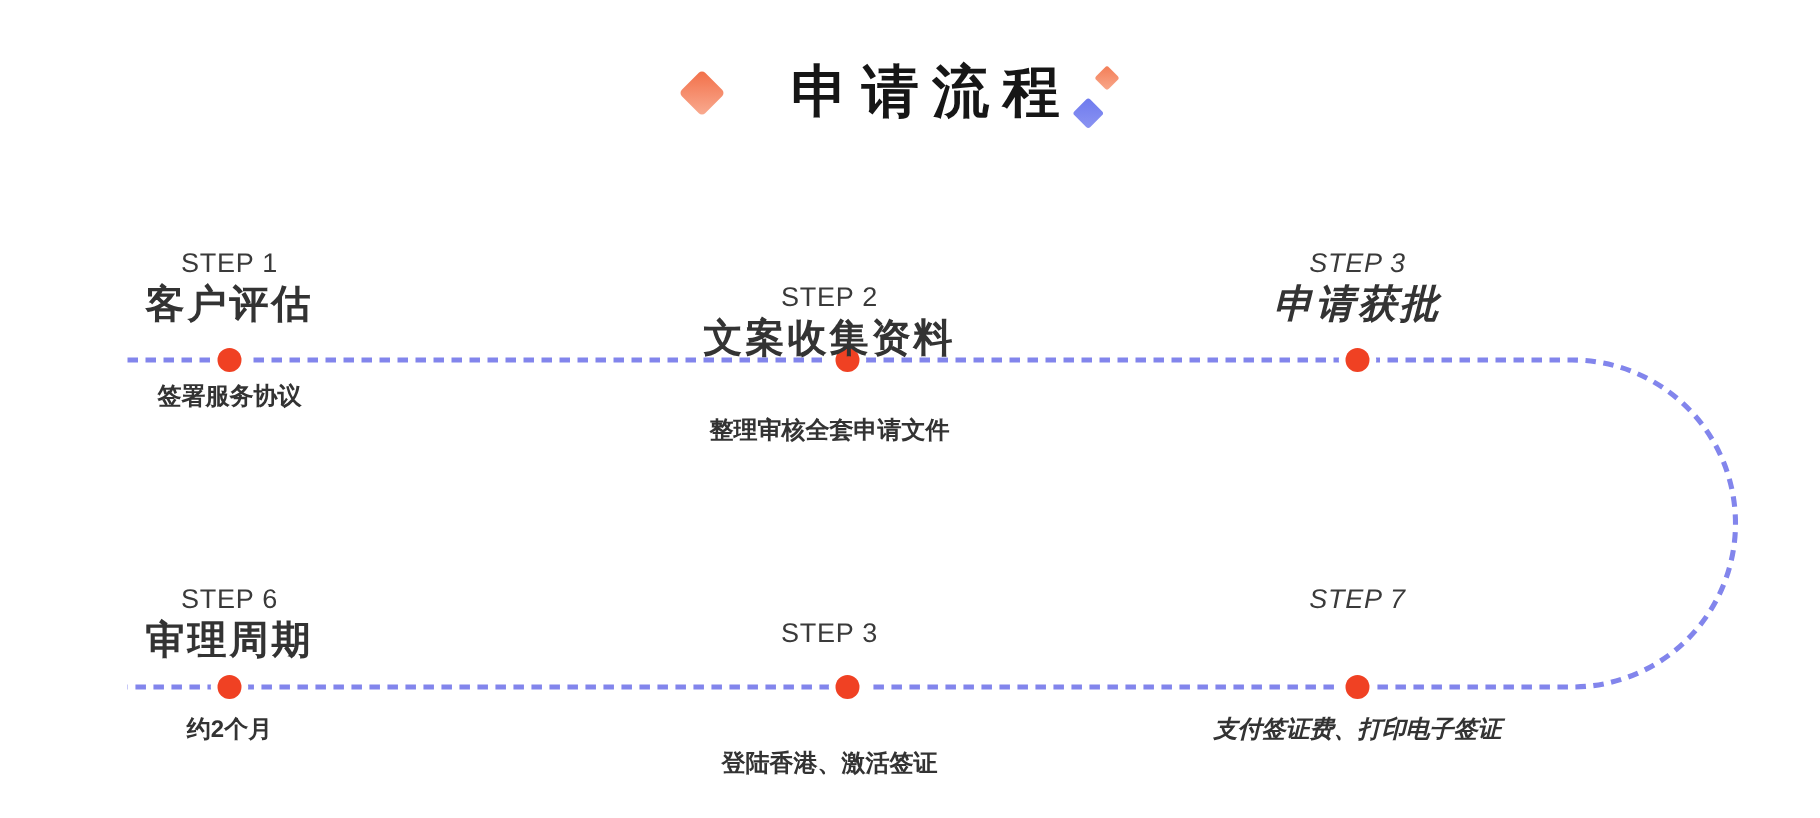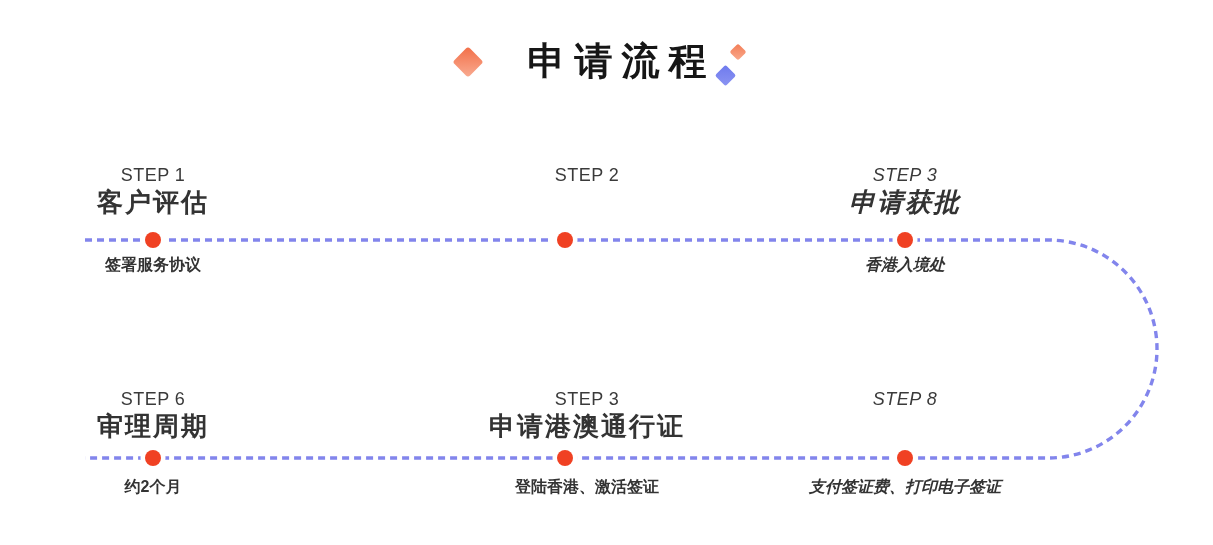--- a/index.html
+++ b/index.html
@@ -72,21 +72,21 @@
     font-size: 16px;
     font-weight: 600;
     color: #333333;
     line-height: 20px;
   }
   .head-top { top: 164px; }
   .head-bottom { top: 388px; }
   .sub-top { top: 255px; }
   .sub-bottom { top: 477px; }
   .c1 { left: -17px; }
-  .c2 { left: 417px; }
+  .c2 { left: 383px; margin-top: 23px; }
   .c3 { left: 735px; font-style: italic; }
 </style>
 </head>
 <body>
 
 <div class="stage">
 
   <svg class="flow" width="1213" height="545" viewBox="0 0 1213 545">
     <path class="dashline" d="M 85 240 H 1048 A 109 109 0 0 1 1048 458 H 85"></path>
     <g>
@@ -123,38 +123,38 @@
   <span class="dmd dmd-blue"></span>
 
   <div class="step-head head-top c1">
     <div class="step-num">STEP 1</div>
     <div class="step-title">客户评估</div>
   </div>
   <div class="step-sub sub-top c1">签署服务协议</div>
 
   <div class="step-head head-top c2">
     <div class="step-num">STEP 2</div>
+    <div class="step-title">文案收集资料</div>
   </div>
+  <div class="step-sub sub-top c2">整理审核全套申请文件</div>
 
   <div class="step-head head-top c3">
     <div class="step-num">STEP 3</div>
     <div class="step-title">申请获批</div>
   </div>
-  <div class="step-sub sub-top c3">香港入境处</div>
 
   <div class="step-head head-bottom c1">
     <div class="step-num">STEP 6</div>
     <div class="step-title">审理周期</div>
   </div>
   <div class="step-sub sub-bottom c1">约2个月</div>
 
   <div class="step-head head-bottom c2">
     <div class="step-num">STEP 3</div>
-    <div class="step-title">申请港澳通行证</div>
   </div>
   <div class="step-sub sub-bottom c2">登陆香港、激活签证</div>
 
   <div class="step-head head-bottom c3">
-    <div class="step-num">STEP 8</div>
+    <div class="step-num">STEP 7</div>
   </div>
   <div class="step-sub sub-bottom c3">支付签证费、打印电子签证</div>
 
 </div>
 
 </body></html>

